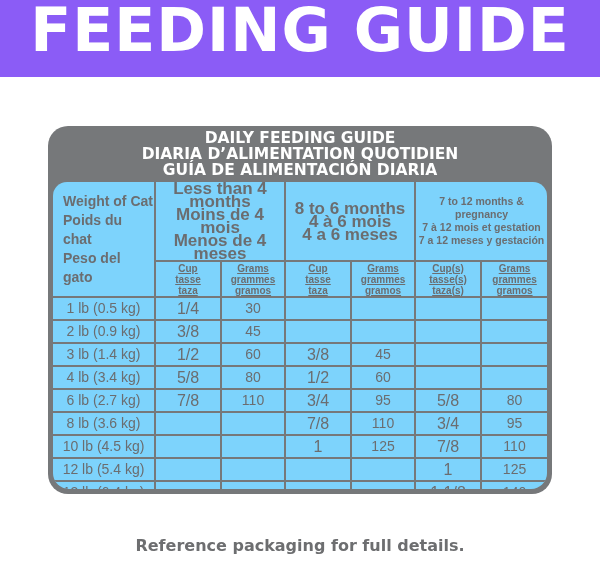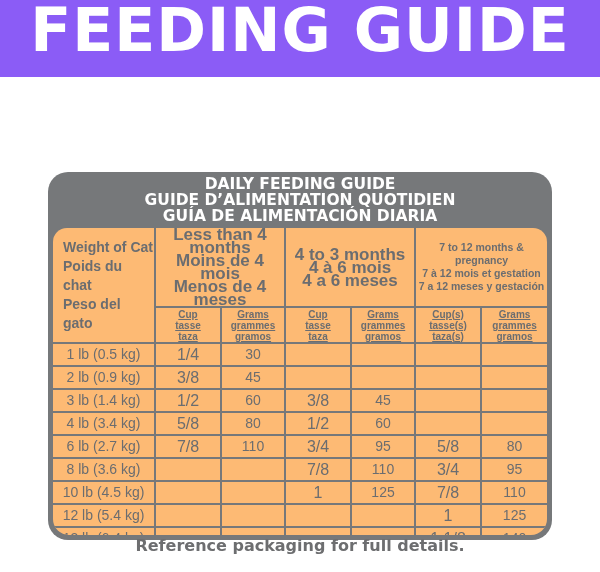--- a/index.html
+++ b/index.html
@@ -1,21 +1,21 @@
 <!DOCTYPE html>
 <html><head>
 <meta charset="utf-8">
 <style>
   html, body { margin:0; padding:0; }
   body { width:600px; height:572px; background:#ffffff; position:relative; overflow:hidden; font-family:"Liberation Sans", sans-serif; }
   .banner { position:absolute; left:0; top:0; width:600px; height:77px; background:#8b5cf6; }
   .banner-title { position:absolute; left:0; top:-10px; width:600px; text-align:center; color:#ffffff; font-family:"DejaVu Sans", sans-serif; font-weight:bold; font-size:60px; letter-spacing:1px; line-height:80px; }
-  .box { position:absolute; left:48px; top:126px; width:504px; height:368px; background:#76787a; border-radius:20px;margin-top:46px; }
+  .box { position:absolute; left:48px; top:126px; width:504px; height:368px; background:#76787a; border-radius:20px; }
   .box-title { position:absolute; left:0; top:4px; width:504px; text-align:center; color:#ffffff; font-family:"DejaVu Sans", sans-serif; font-weight:bold; font-size:15.5px; line-height:16px; }
-  .inner { position:absolute; left:5px; top:56px; width:494px; height:307px; background:#fdba74; border-radius:14px 14px 16px 16px; overflow:hidden; }
+  .inner { position:absolute; left:5px; top:56px; width:494px; height:307px; background:#7dd3fc; border-radius:14px 14px 16px 16px; overflow:hidden; }
   table { border-collapse:collapse; position:absolute; left:0; top:0; width:494px; table-layout:fixed; }
   td, th { border:2px solid #76787a; padding:0; text-align:center; color:#6b6d70; }
   tr > *:first-child { border-left:none; }
   tr > *:last-child { border-right:none; }
   thead tr:first-child > * { border-top:none; }
   tbody tr:last-child > * { border-bottom:none; }
   .h-weight { text-align:left; padding-left:10px; font-weight:bold; font-size:14px; line-height:19px; color:#6b6d70; }
   .h-group { font-weight:bold; font-size:17px; line-height:13px; height:42px; }
   .h-group.small { font-size:10.5px;border-radius:10px; }
   .h-unit { font-weight:bold; font-size:10px; line-height:11px; height:34px;text-decoration:underline; }
@@ -26,21 +26,21 @@
 </head>
 <body>
 
 <div class="banner">
   <div class="banner-title">FEEDING GUIDE</div>
 </div>
 
 <div class="box">
   <div class="box-title">
     <div>DAILY FEEDING GUIDE</div>
-    <div>GUIDE D’ALIMENTATION QUOTIDIEN</div>
+    <div>DIARIA D’ALIMENTATION QUOTIDIEN</div>
     <div>GUÍA DE ALIMENTACIÓN DIARIA</div>
   </div>
   <div class="inner">
     <table>
       <colgroup>
         <col style="width:102px">
           <col style="width:66px">
           <col style="width:64px">
           <col style="width:66px">
           <col style="width:64px">
@@ -53,21 +53,21 @@
             <div>Weight of Cat</div>
             <div>Poids du chat</div>
             <div>Peso del gato</div>
           </th>
           <th colspan="2" class="h-group">
             <div>Less than 4 months</div>
             <div>Moins de 4 mois</div>
             <div>Menos de 4 meses</div>
           </th>
           <th colspan="2" class="h-group">
-            <div>4 to 3 months</div>
+            <div>8 to 6 months</div>
             <div>4 à 6 mois</div>
             <div>4 a 6 meses</div>
           </th>
           <th colspan="2" class="h-group small">
             <div>7 to 12 months &amp; pregnancy</div>
             <div>7 à 12 mois et gestation</div>
             <div>7 a 12 meses y gestación</div>
           </th>
         </tr>
         <tr>

